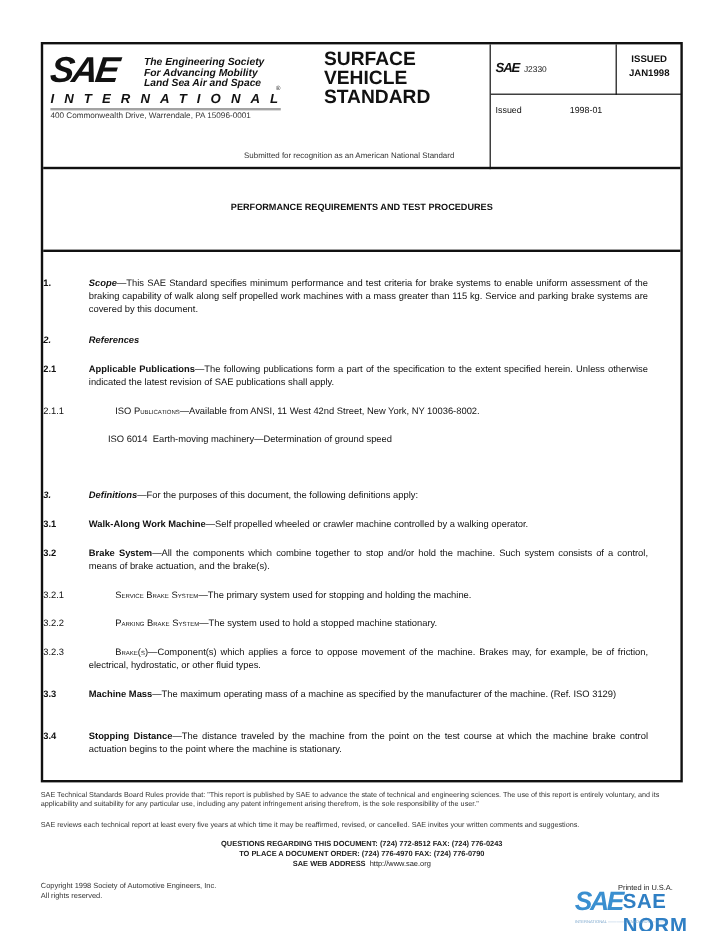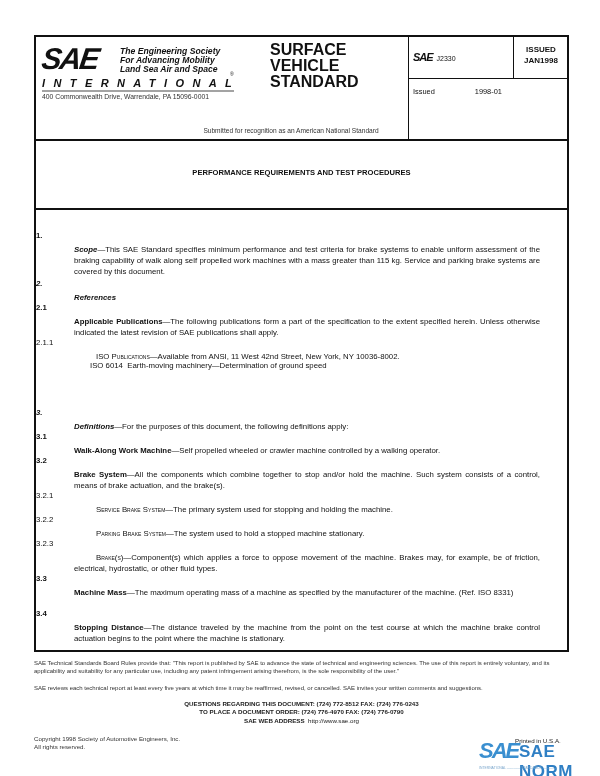--- a/index.html
+++ b/index.html
@@ -30,21 +30,21 @@
 
   
   .title-band { position: absolute; left: 0; top: 104px; width: 531px; height: 69px; border-bottom: 2px solid #111; text-align: center; padding-top: 26px; font-weight: bold; font-size: 7.6px; line-height: 11px; }
 
   
   .body { position: absolute; left: 0; top: 173px; width: 531px; padding: 0 12px 0 0; font-size: 7.8px; line-height: 10.8px; }
   .para { position: absolute; left: 0; width: 531px; }
   .num { position: absolute; left: 0; width: 38px; }
   .num.bold { font-weight: bold; }
   .num.ital { font-weight: bold; font-style: italic; }
-  .txt { position: absolute; left: 38px; width: 466px; text-align: justify; margin-top: 14px; }
+  .txt { position: absolute; left: 38px; width: 466px; text-align: justify; }
   .lead-b { font-weight: bold; }
   .lead-bi { font-weight: bold; font-style: italic; }
   .smallcaps { font-variant: small-caps; padding-left: 22px; }
   .iso-list { position: absolute; left: 54px; width: 452px; }
   .iso-item { position: relative; padding-left: 24px; text-indent: -24px; text-align: justify; }
 
   
   .foot-p { position: absolute; left: 34px; width: 535px; font-size: 6px; line-height: 8.4px; color: #333; }
   .q-block { position: absolute; left: 34px; top: 700px; width: 535px; text-align: center; font-size: 6.2px; line-height: 8.4px; font-weight: bold; color: #222; }
   .q-block .web-url { font-weight: normal; }
@@ -152,21 +152,21 @@
       <div class="txt"><span class="smallcaps">Parking Brake System</span><span>—The system used to hold a stopped machine stationary.</span></div>
     </div>
 
     <div class="para" style="top:329px;">
       <span class="num">3.2.3</span>
       <div class="txt"><span class="smallcaps">Brake(s)</span><span>—Component(s) which applies a force to oppose movement of the machine. Brakes may, for example, be of friction, electrical, hydrostatic, or other fluid types.</span></div>
     </div>
 
     <div class="para" style="top:364px;">
       <span class="num bold">3.3</span>
-      <div class="txt"><span class="lead-b">Machine Mass</span><span>—The maximum operating mass of a machine as specified by the manufacturer of the machine. (Ref. ISO 8331)</span></div>
+      <div class="txt"><span class="lead-b">Machine Mass</span><span>—The maximum operating mass of a machine as specified by the manufacturer of the machine. (Ref. ISO 3129)</span></div>
     </div>
 
     <div class="para" style="top:399px;">
       <span class="num bold">3.4</span>
       <div class="txt"><span class="lead-b">Stopping Distance</span><span>—The distance traveled by the machine from the point on the test course at which the machine brake control actuation begins to the point where the machine is stationary.</span></div>
     </div>
   </div>
 </div>
 
 <div class="foot-p" style="top:659px;">SAE Technical Standards Board Rules provide that: "This report is published by SAE to advance the state of technical and engineering sciences. The use of this report is entirely voluntary, and its applicability and suitability for any particular use, including any patent infringement arising therefrom, is the sole responsibility of the user."</div>

